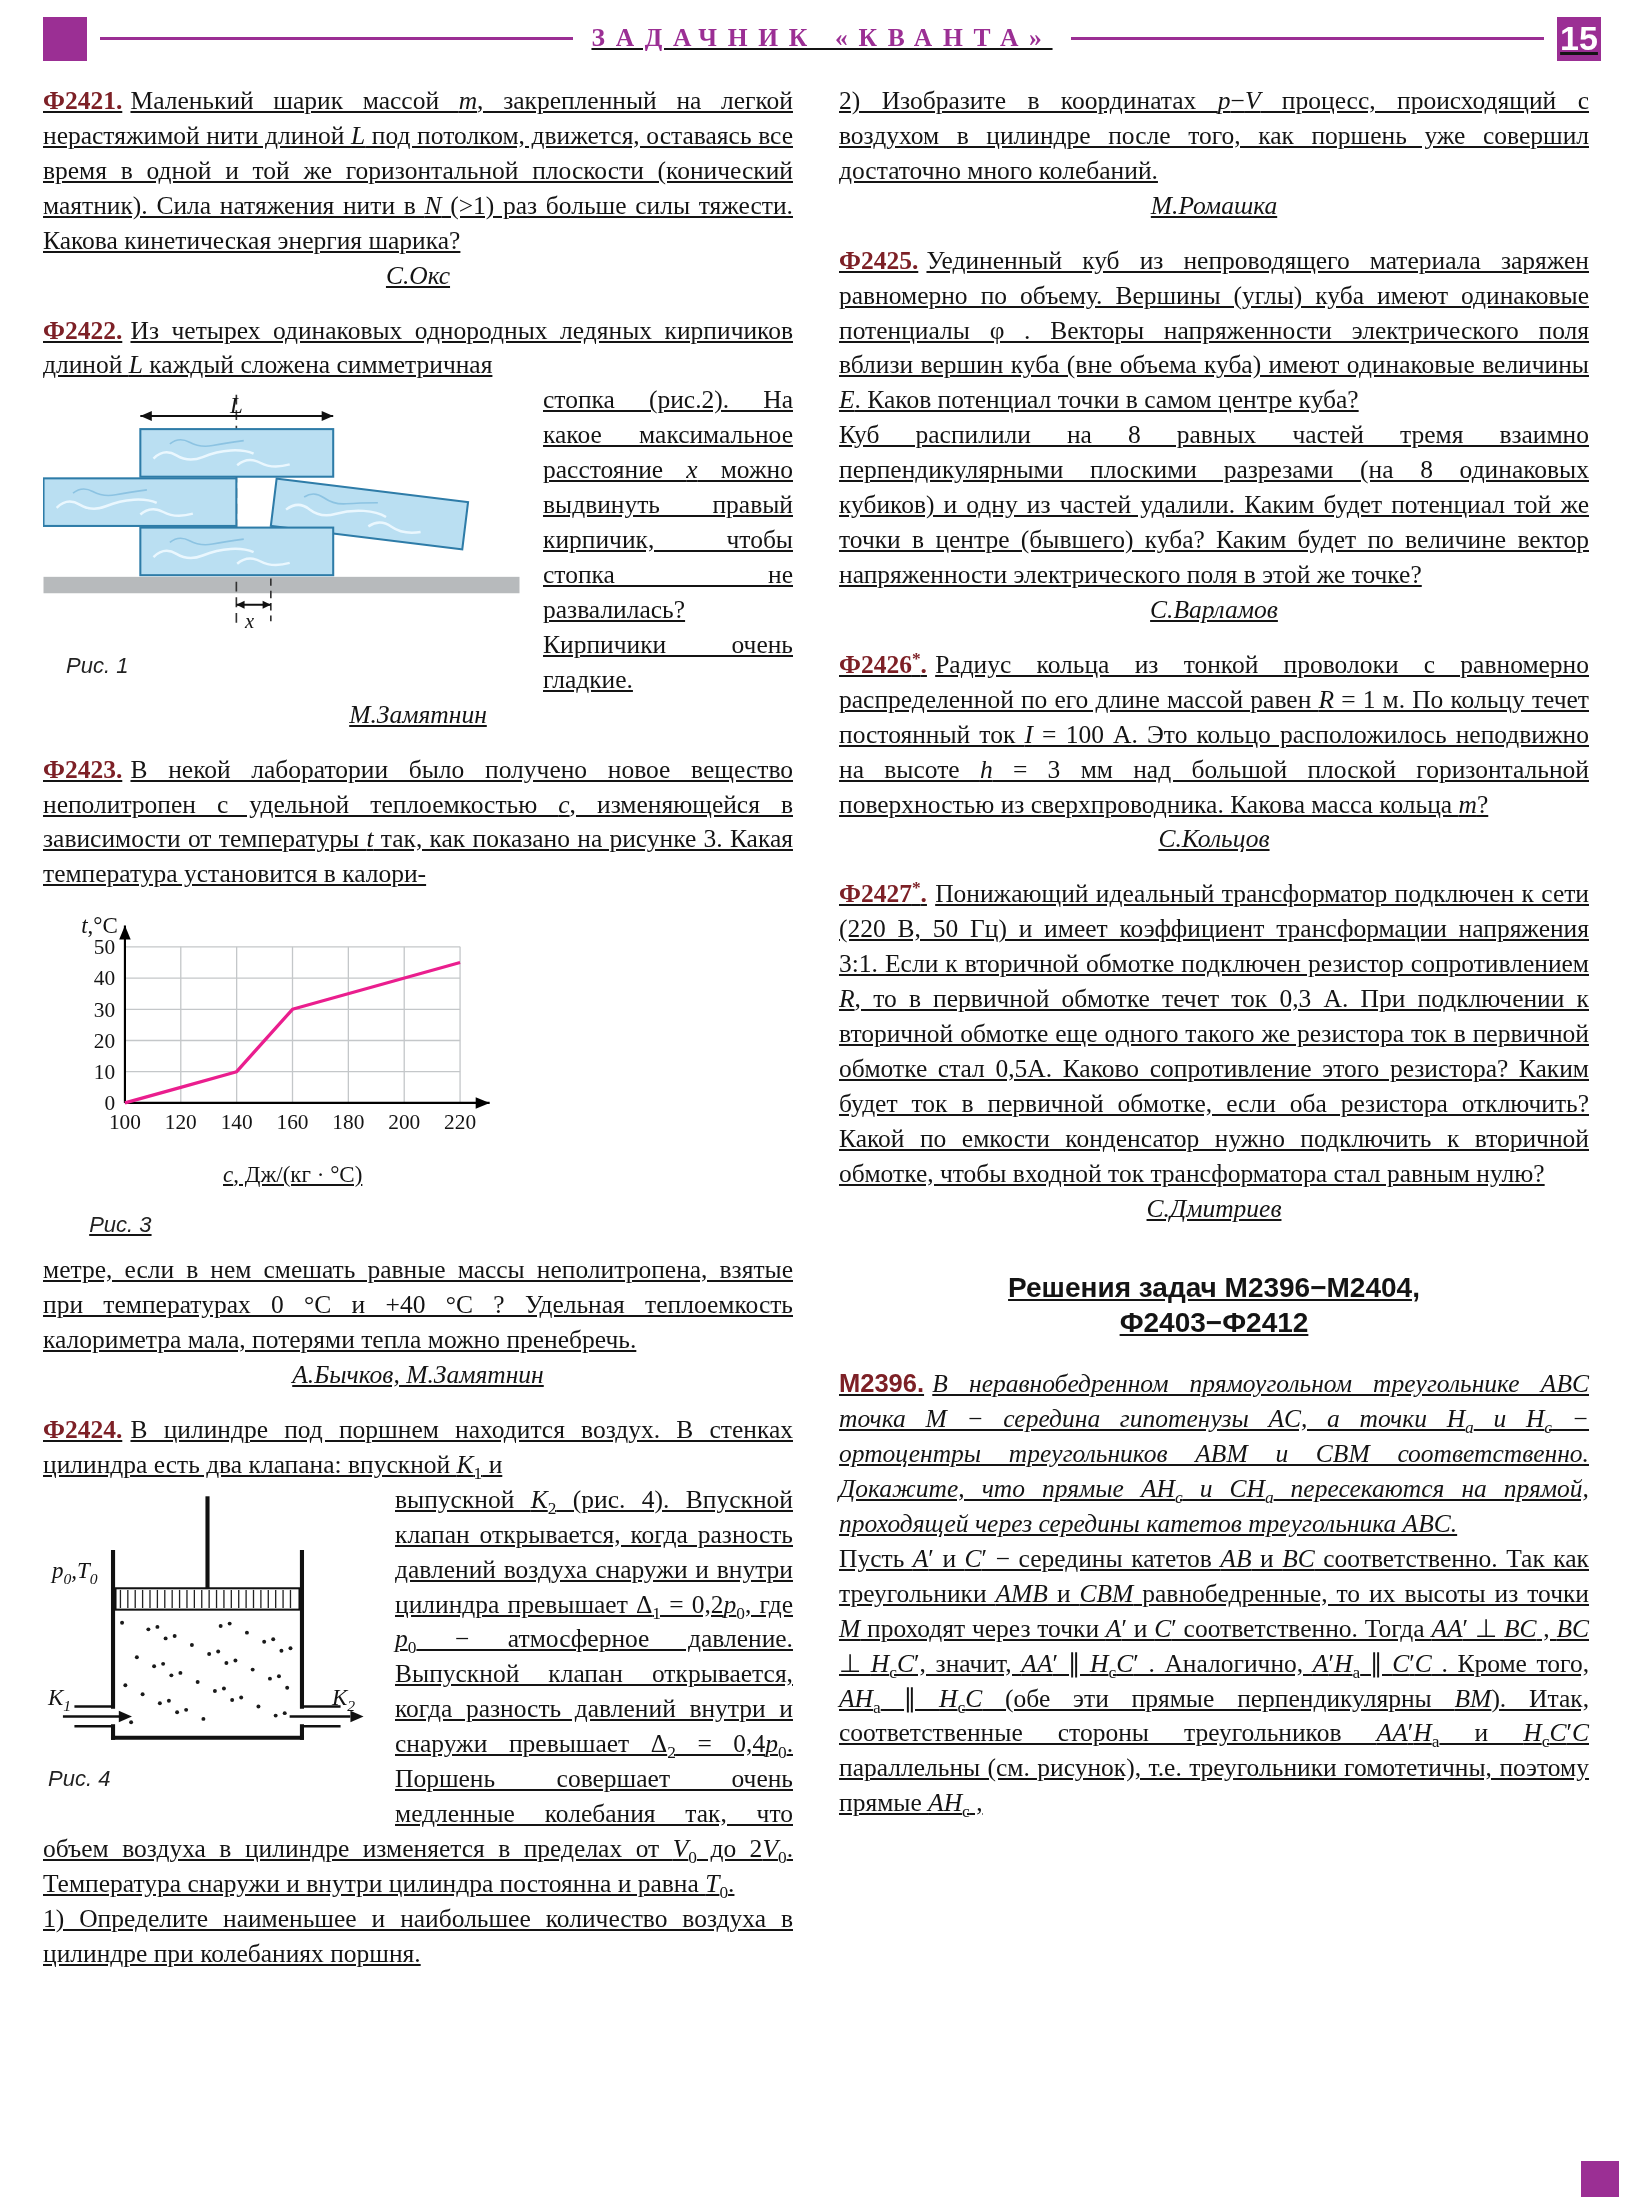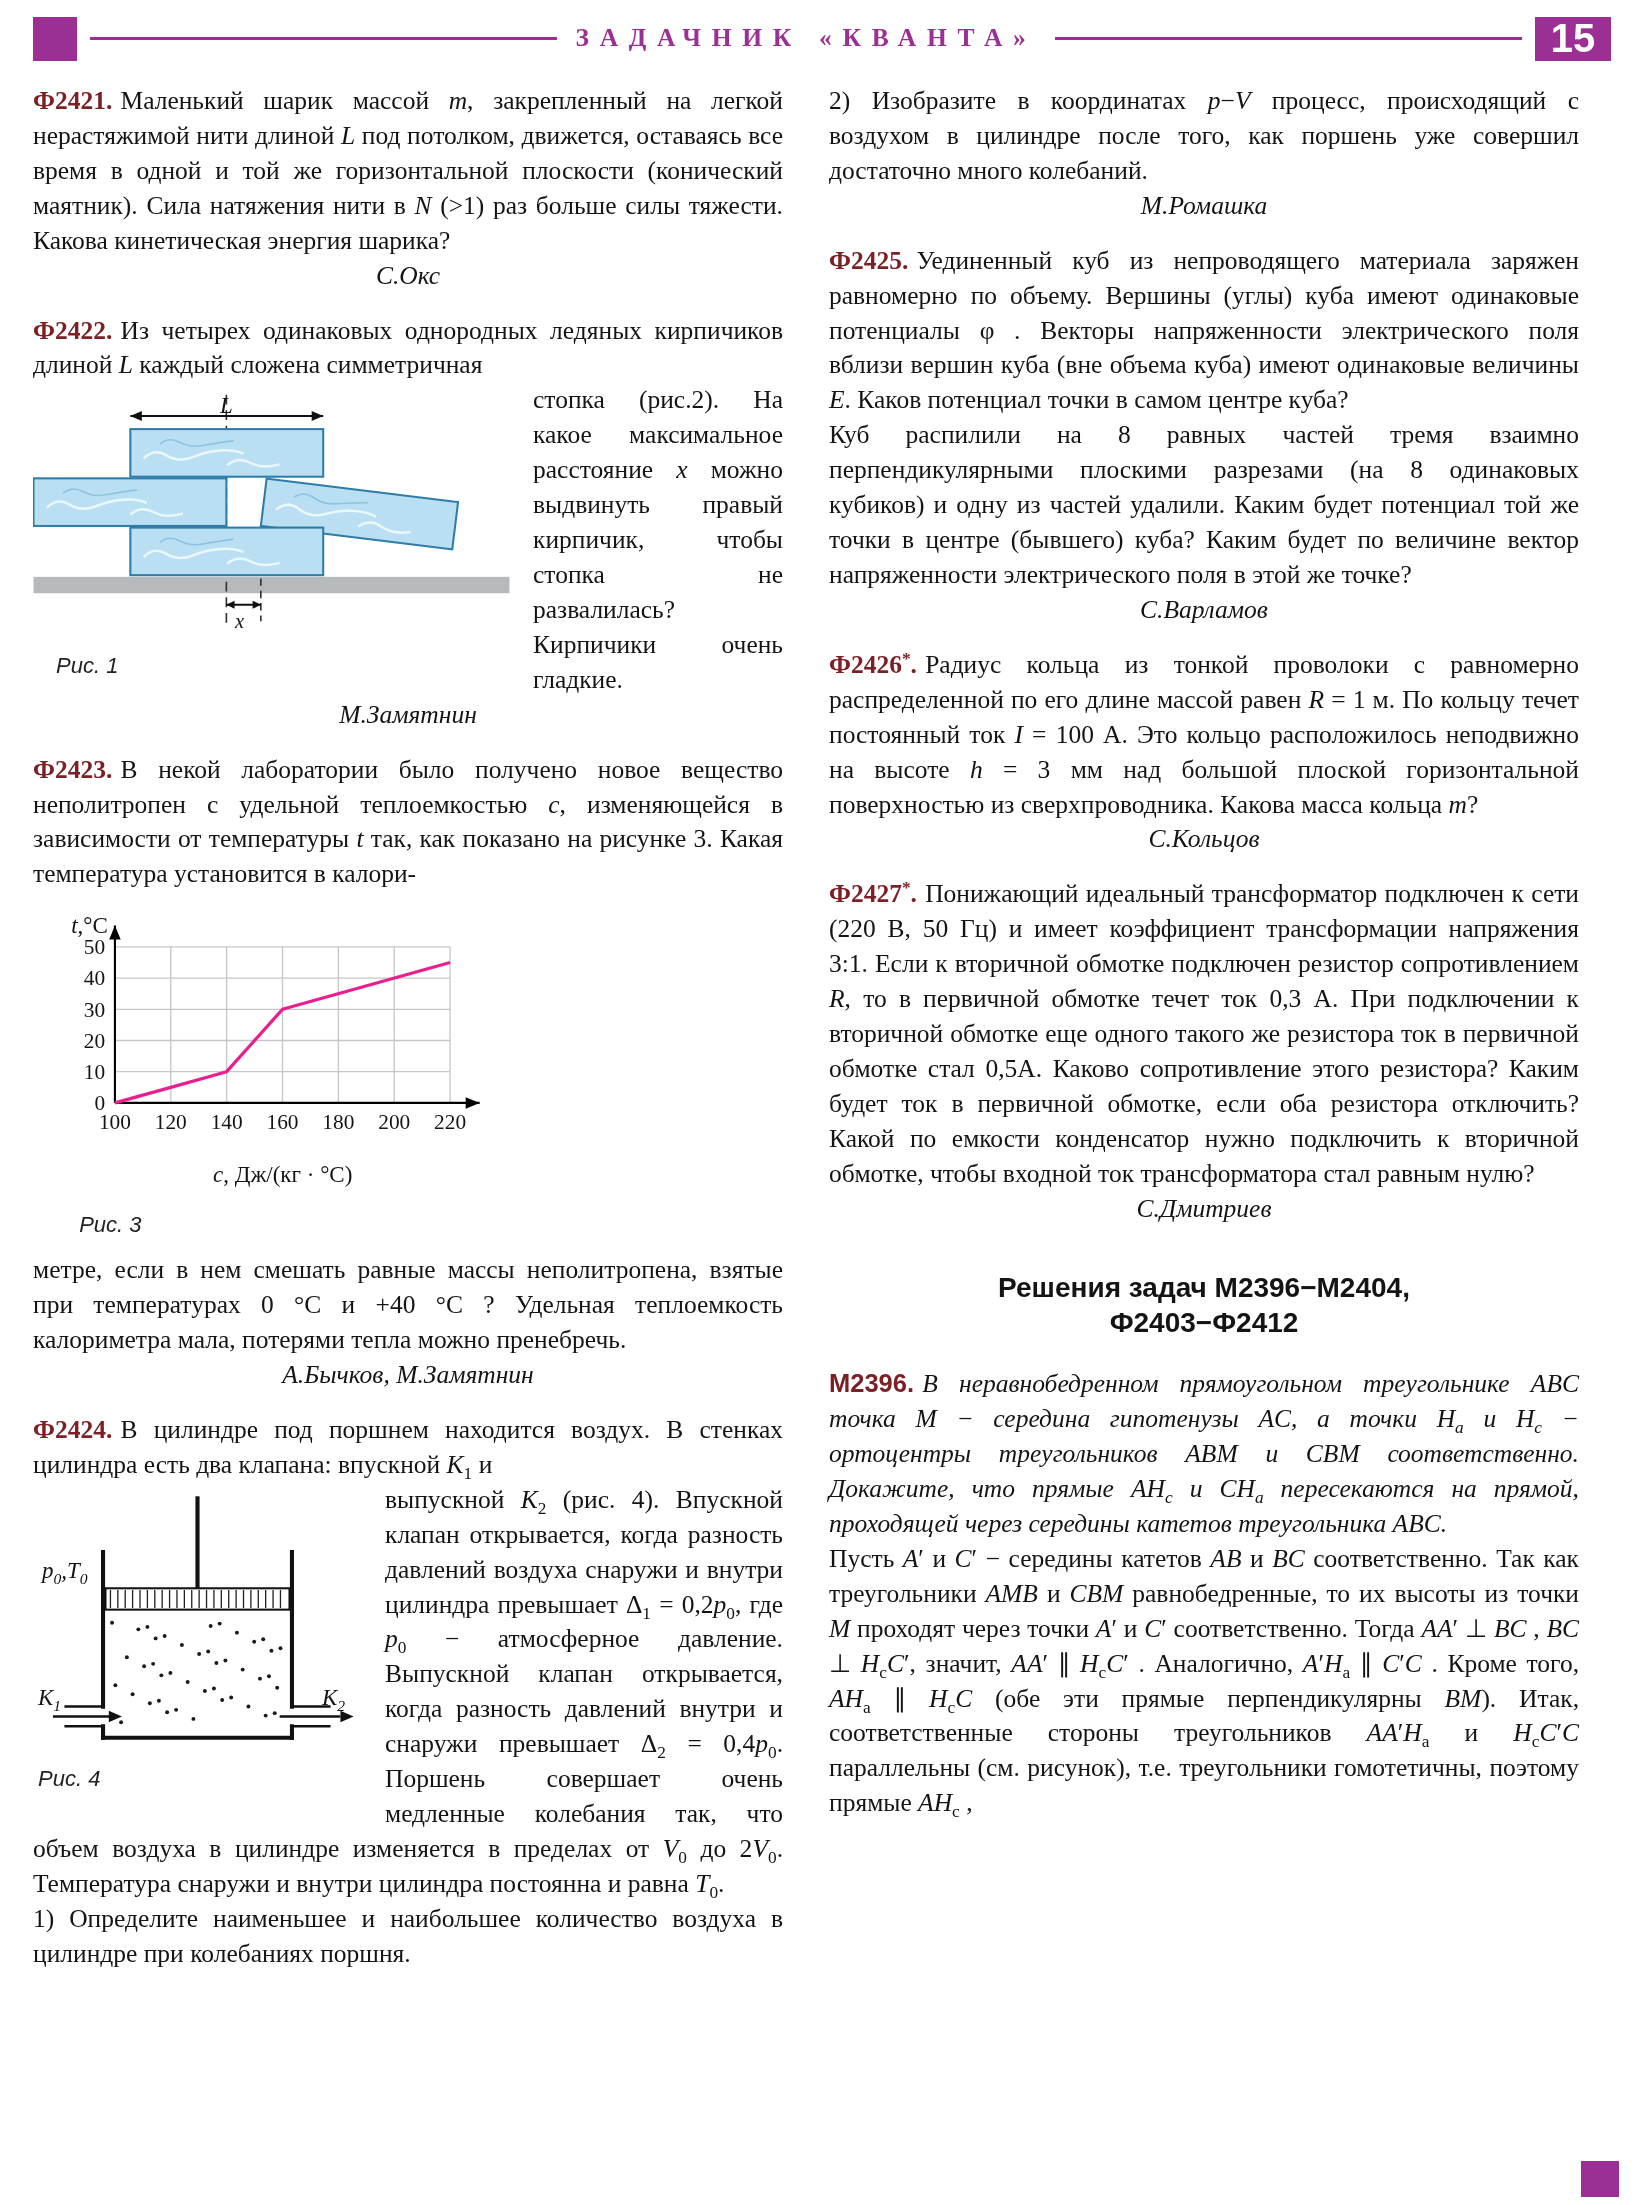--- a/index.html
+++ b/index.html
@@ -10,33 +10,33 @@
     --ice-stroke:#2e7ca8;
   }
   *{box-sizing:border-box;}
   html,body{margin:0;padding:0;}
   body{
     width:1644px;height:2205px;background:#ffffff;color:var(--ink);
     font-family:"Liberation Serif", serif;
     font-size:25.5px;line-height:1.37;
     overflow:hidden;
   }
-  .page{position:relative;width:1644px;height:2205px;padding:13px 33px 0;overflow:hidden;}
+  .page{position:relative;width:1644px;height:2205px;padding:13px 43px 0;overflow:hidden;text-decoration:underline;}
   
   .header{display:flex;align-items:center;gap:13px;height:51px;margin-bottom:20px;}
   .corner-mark{width:44px;height:44px;background:var(--purple);flex:0 0 auto;}
   .header-rule{flex:1;height:3.3px;background:var(--purple);}
   .section-title{
     font-family:"Liberation Serif", serif;font-weight:bold;font-size:25.5px;
     letter-spacing:.42em;color:var(--purple);white-space:nowrap;padding:0 5px;
   }
   .page-num{
-    width:76px;height:44px;background:var(--purple);color:#fff;flex:0 0 auto;
+    width:44px;height:44px;background:var(--purple);color:#fff;flex:0 0 auto;
     display:flex;align-items:center;justify-content:center;
-    font-family:"Liberation Sans", sans-serif;font-weight:bold;font-size:40px;
+    font-family:"Liberation Sans", sans-serif;font-weight:bold;font-size:34px;
   }
   
   .cols{display:flex;gap:46px;align-items:flex-start;}
   .col{width:750px;text-align:justify;hyphens:auto;}
   .col p{margin:0;}
   .problem{margin-top:20px;}
   .pnum{font-weight:bold;color:var(--numred);margin-right:8.2px;}
   .mnum{font-family:"Liberation Sans", sans-serif;font-weight:bold;color:var(--numred);margin-right:8.2px;}
   .author{text-align:center;font-style:italic;margin:3.3px 0 1.6px;}
   .item{margin-top:3.3px;}

